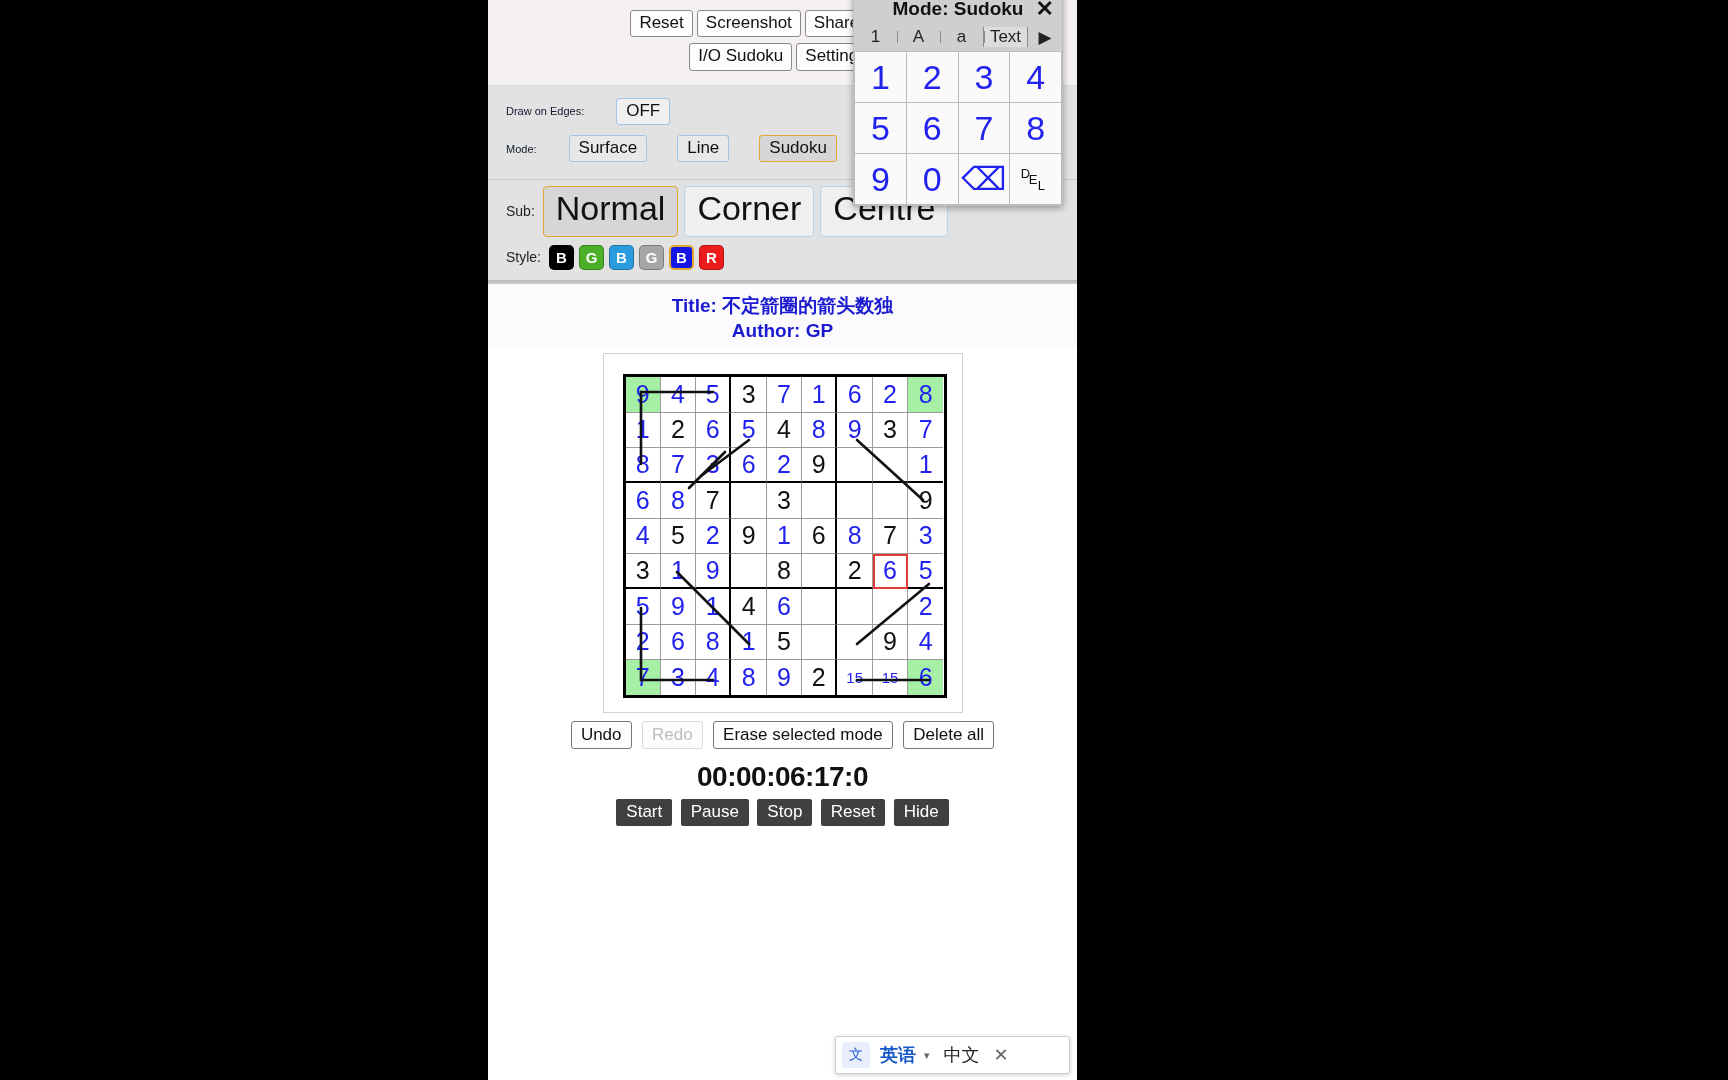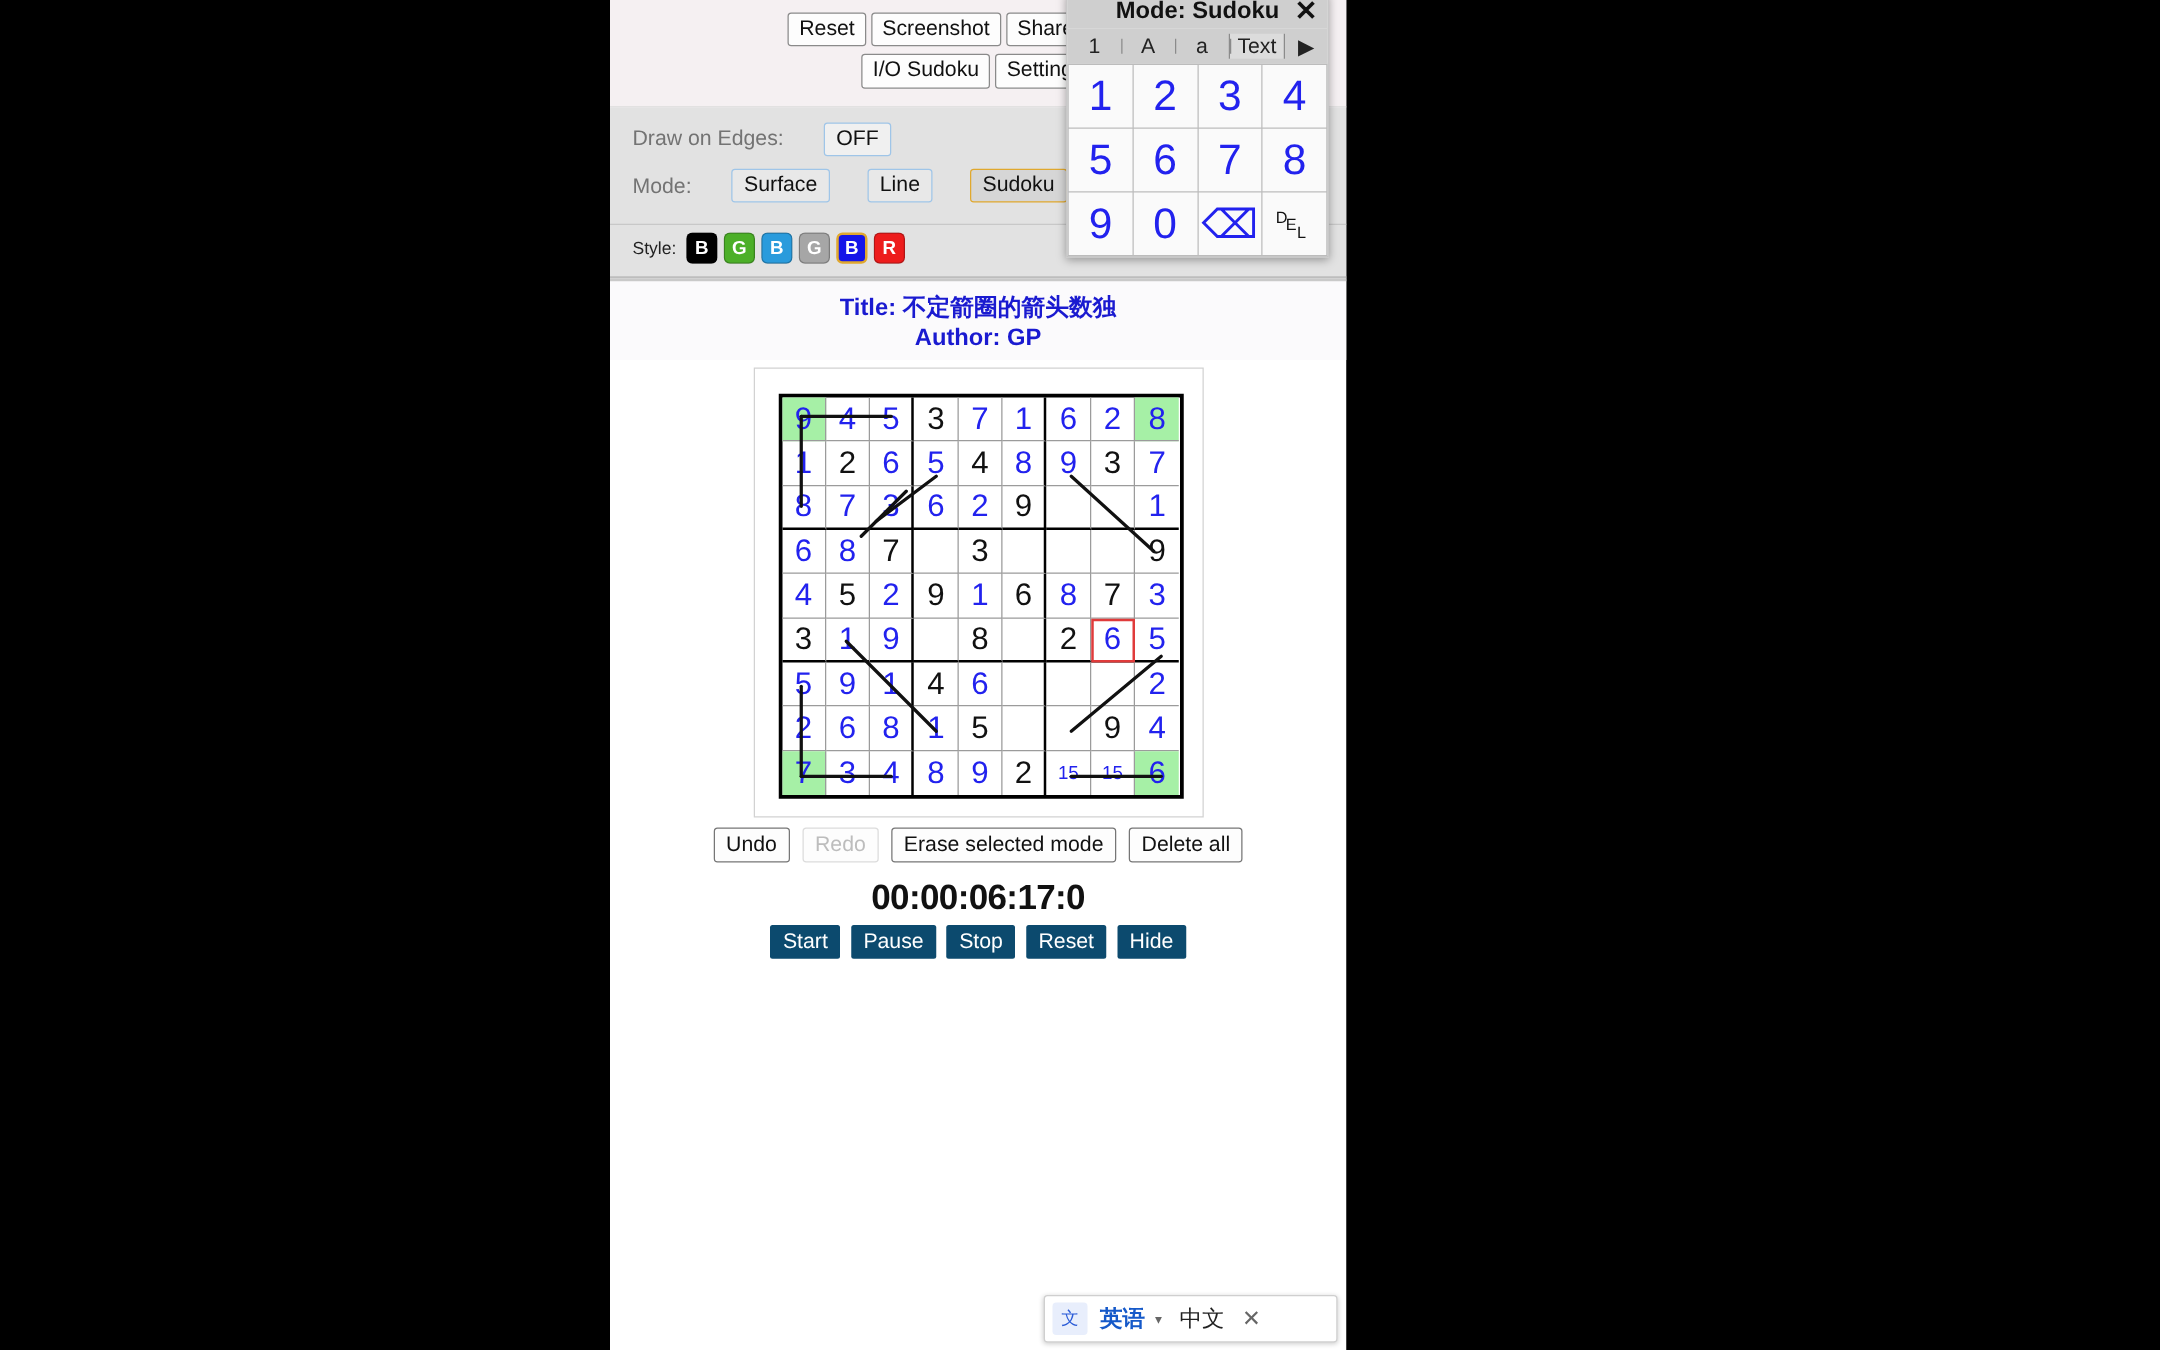--- a/index.html
+++ b/index.html
@@ -39,21 +39,21 @@
   }
   .toolrow { line-height: 1; }
   
   .modepanel {
     background: #e2e2e2;
     padding: 12px 0 6px 18px;
     border-bottom: 1px solid #c8c8c8;
   }
   .row { display: flex; align-items: center; margin-bottom: 10px; }
   .rowlabel {
-    font-size: 17px; color: #737373; margin-right: 8px; white-space: nowrap;
+    font-size: 11px; color: #0f172a; margin-right: 8px; white-space: nowrap;
   }
   .chip {
     font-size: 17px;
     background: #e8e8e8;
     border: 1px solid #9fc5e8;
     border-radius: 3px;
     padding: 2px 9px 3px 9px;
     margin-right: 6px;
     color: #111;
     cursor: pointer;
@@ -142,21 +142,21 @@
     border-radius:3px; padding: 3px 9px 4px 9px; margin: 0 3px; color:#111;
     cursor:pointer;
   }
   .ctrlbtn.disabled { color:#bdbdbd; border-color:#dcdcdc; }
   .timer {
     text-align:center; font-size: 28px; font-weight: bold;
     color:#111; margin-top: 16px; letter-spacing: -0.5px;
   }
   .timerbtns { text-align:center; margin-top:6px; }
   .tbtn {
-    display:inline-block; background:#0c4a6e; color:#fff;
+    display:inline-block; background:#404040; color:#fff;
     font-size:17px; padding: 3px 10px 4px 10px; margin: 0 2px;
     border-radius: 2px; cursor:pointer;
   }
   
   .keypad {
     position:absolute;
     left: 853px; top: -6px;
     width: 210px;
     background:#f7f7f7;
     border:1px solid #bdbdbd;
@@ -227,20 +227,26 @@
     <div class="row">
       <span class="rowlabel">Mode:</span>
       <span class="chip">Surface</span>
       <span class="chip">Line</span>
       <span class="chip sel">Sudoku</span>
       <span class="chip redsel"><span>Tab/↵</span><span class="caret">▼</span></span>
     </div>
   </div>
 
   <div style="background:#e2e2e2;padding:6px 0 4px 18px;border-bottom:2px solid #bdbdbd;">
+    <div class="subrow">
+      <span class="sublabel">Sub:</span>
+      <span class="subbtn active">Normal</span>
+      <span class="subbtn">Corner</span>
+      <span class="subbtn">Centre</span>
+    </div>
     <div class="stylerow">
       <span class="sublabel">Style:</span>
       <span id="swatches" style="display:flex;">
           <span class="swatch" style="background: rgb(0, 0, 0); color: rgb(255, 255, 255);">B</span>
           <span class="swatch" style="background: rgb(76, 175, 40); color: rgb(255, 255, 255);">G</span>
           <span class="swatch" style="background: rgb(42, 155, 220); color: rgb(255, 255, 255);">B</span>
           <span class="swatch" style="background: rgb(166, 166, 166); color: rgb(255, 255, 255);">G</span>
           <span class="swatch act" style="background: rgb(21, 21, 232); color: rgb(255, 255, 255);">B</span>
           <span class="swatch" style="background: rgb(237, 28, 28); color: rgb(255, 255, 255);">R</span>
         </span>

